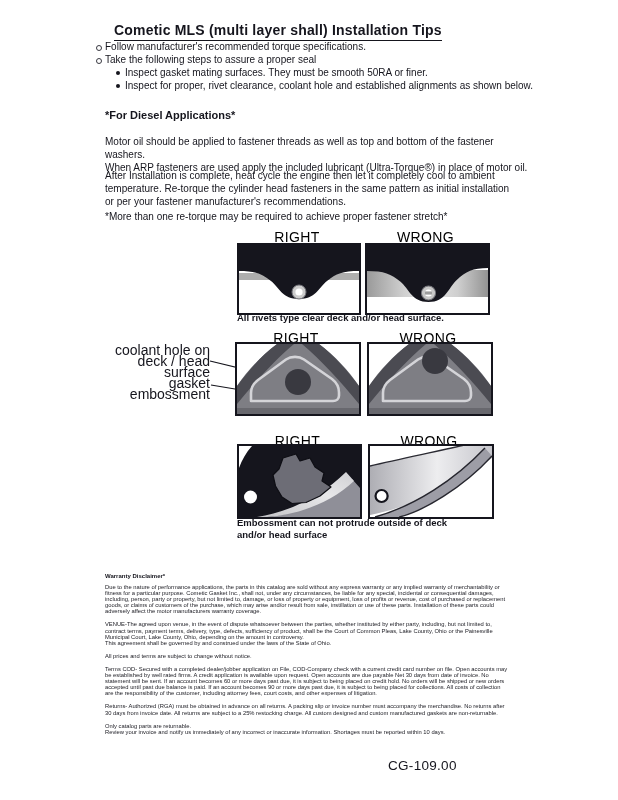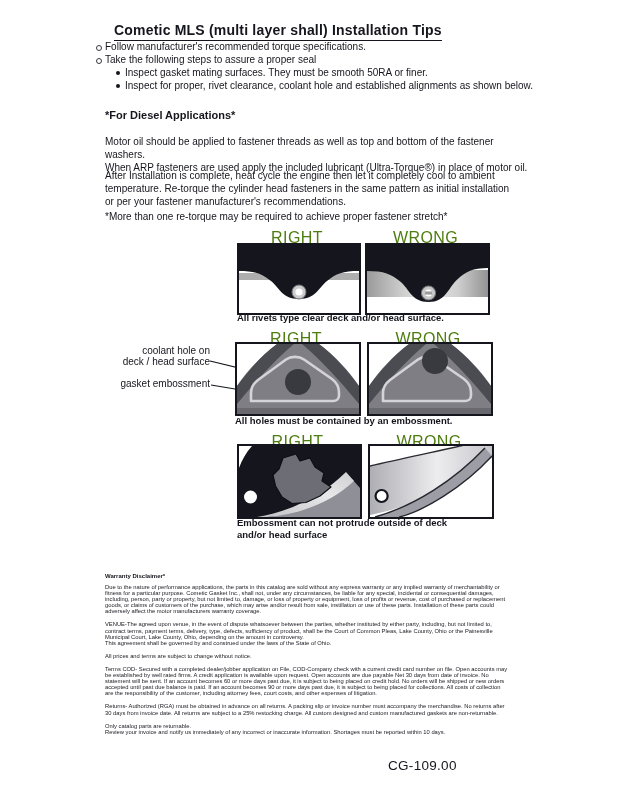--- a/index.html
+++ b/index.html
@@ -12,25 +12,25 @@
   .brow{display:flex;align-items:flex-start;}
   .brow.sub{margin-left:20px;}
   .mark{flex:0 0 9px;margin-top:4.5px;}
   .mark .o{display:block;width:4px;height:4px;border:1px solid #3a3a42;border-radius:50%;}
   .mark .f{display:block;width:4px;height:4px;background:#15151d;border-radius:50%;margin-top:.5px;}
   .h-diesel{left:105px;top:109px;font-size:11px;font-weight:bold;}
   .body-par{font-size:10px;line-height:13.2px;white-space:pre-line;width:430px;}
   .p1{left:105px;top:135px;}
   .p2{left:105px;top:169px;}
   .p3{left:105px;top:210px;}
-  .dlabel{font-size:16px;letter-spacing:.4px;text-align:center;color:#4d7c0f;}
+  .dlabel{font-size:14px;letter-spacing:.4px;text-align:center;color:#000000;}
   .panel{border:2px solid #15151d;background:#fff;}
   .panel svg{display:block;width:100%;height:100%;}
   .cap{font-size:9.5px;font-weight:bold;white-space:pre-line;line-height:11.5px;}
-  .ann{font-size:10px;line-height:11px;text-align:right;white-space:pre-line;width:112px;}
+  .ann{font-size:14px;line-height:11px;text-align:right;white-space:pre-line;width:112px;}
   .foot-h{left:105px;top:573px;font-size:6px;font-weight:bold;}
   .footer{left:105px;top:584px;width:440px;font-size:5.8px;line-height:6.1px;color:#1b1b22;}
   .footer p{margin:0 0 7px 0;white-space:pre-line;}
   .pcode{left:388px;top:758px;font-size:13.5px;letter-spacing:.3px;}
 </style>
 </head>
 <body>
 
 <div class="page">
 
@@ -132,21 +132,20 @@
       <rect width="122" height="70" fill="#7e7e84"></rect>
       <path d="M0,0 H40 C24,12 10,27 0,42 Z" fill="#ffffff"></path>
       <path d="M122,0 H82 C98,12 112,27 122,42 Z" fill="#ffffff"></path>
       <path d="M40,0 L57,0 C38,16 18,38 0,60 L0,42 C12,26 25,11 40,0 Z" fill="#4b4b52"></path>
       <path d="M82,0 L65,0 C84,16 104,38 122,60 L122,42 C110,26 97,11 82,0 Z" fill="#4b4b52"></path>
       <rect y="64" width="122" height="6" fill="#68686e"></rect>
       <path d="M14,57 L14,49 C14,44 16.5,39.5 21,36 L49,15.5 C54,12 62,12 67,15.5 L95,35 C99.5,38.5 102,43.5 102,48.5 L102,51.5 C102,55 99.5,57 96,57 Z" fill="none" stroke="#d4d4d8" stroke-width="2.6" stroke-linejoin="round"></path>
       <circle cx="66" cy="17" r="13" fill="#393940"></circle>
     </svg>
   </div>
-  <div class="abs cap" style="left:235px;top:415px;width:300px;">All holes must be contained by an embossment.</div>
 
   <div class="abs dlabel" style="left:237px;top:433px;width:121px;">RIGHT</div>
   <div class="abs dlabel" style="left:368px;top:433px;width:122px;">WRONG</div>
 
   <div class="abs panel" style="left:237px;top:444px;width:121px;height:71px;">
     <svg viewBox="0 0 121 71" preserveAspectRatio="none">
       <defs>
         <linearGradient id="band3a" x1="0" y1="1" x2="1" y2="0">
           <stop offset="0" stop-color="#c2c2c6"></stop>
             <stop offset=".6" stop-color="#e8e8ea"></stop>

